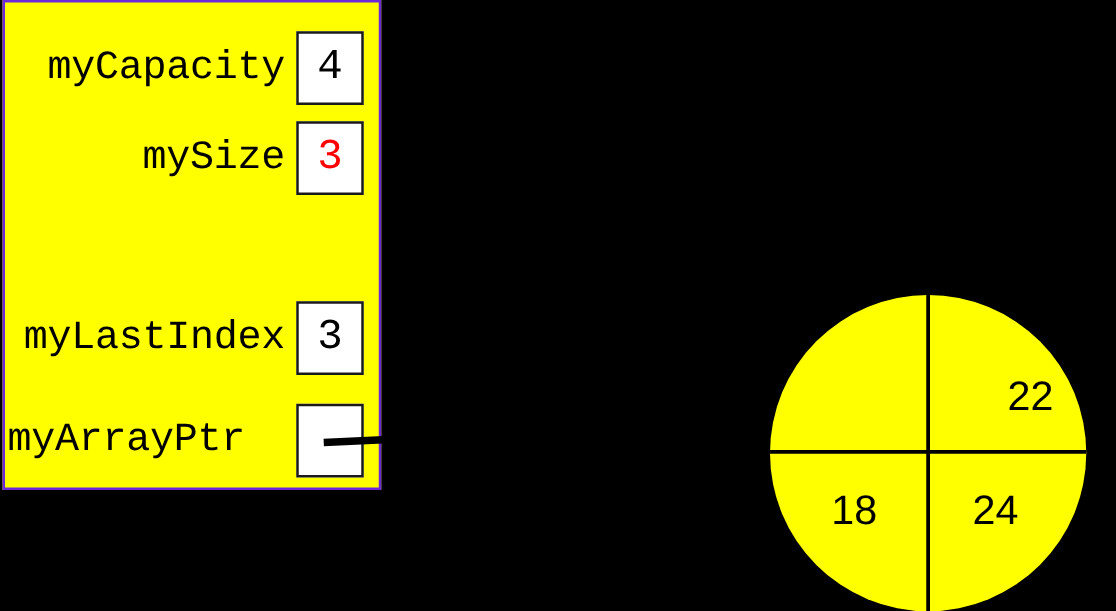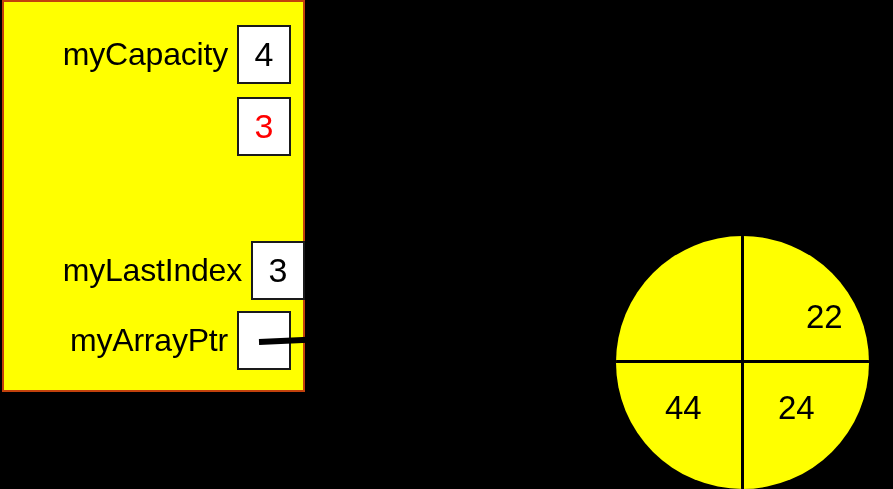--- a/index.html
+++ b/index.html
@@ -16,22 +16,23 @@
   }
 
   
   #struct-box {
     position: absolute;
     left: 2px;
     top: 0px;
     width: 303px;
     height: 392px;
     background: #ffff00;
-    border: 2px solid #c2410c;
+    border: 2px solid #6d28d9;
     box-sizing: border-box;
+    font-family: Liberation Mono, monospace;
   }
 
   .field-row {
     position: absolute;
     left: 0px;
     width: 299px;
     height: 60px;
     display: flex;
     flex-direction: row;
     align-items: center;
@@ -129,44 +130,45 @@
 <div id="struct-box">
 
   <div class="field-row" style="top:22px;">
     <span class="field-label">myCapacity</span>
     <span class="field-value-box">
       <span class="field-value">4</span>
     </span>
   </div>
 
   <div class="field-row" style="top:94px;">
+    <span class="field-label">mySize</span>
     <span class="field-value-box">
       <span class="field-value red">3</span>
     </span>
   </div>
 
 
-  <div class="field-row" style="top:238px;margin-left:14px;">
+  <div class="field-row" style="top:238px;">
     <span class="field-label">myLastIndex</span>
     <span class="field-value-box">
       <span class="field-value">3</span>
     </span>
   </div>
 
-  <div class="field-row" style="top:308px;">
+  <div class="field-row" style="top:320px;gap:32px;">
     <span class="field-label">myArrayPtr</span>
     <span class="field-value-box">
       <span class="field-value"></span>
       <span id="pointer-line"></span>
     </span>
   </div>
 
 </div>
 
 <div id="array-circle">
   <span class="divider-v"></span>
   <span class="divider-h"></span>
 
   <span class="slot" id="slot-0"></span>
   <span class="slot" id="slot-1">22</span>
   <span class="slot" id="slot-2">24</span>
-  <span class="slot" id="slot-3">44</span>
+  <span class="slot" id="slot-3">18</span>
 </div>
 
 </body></html>

